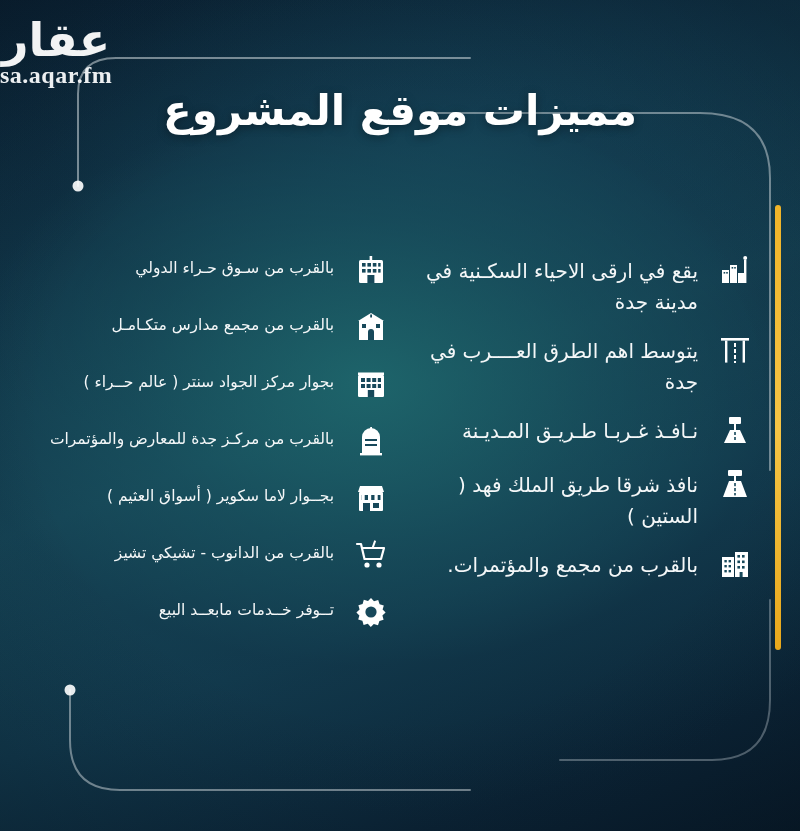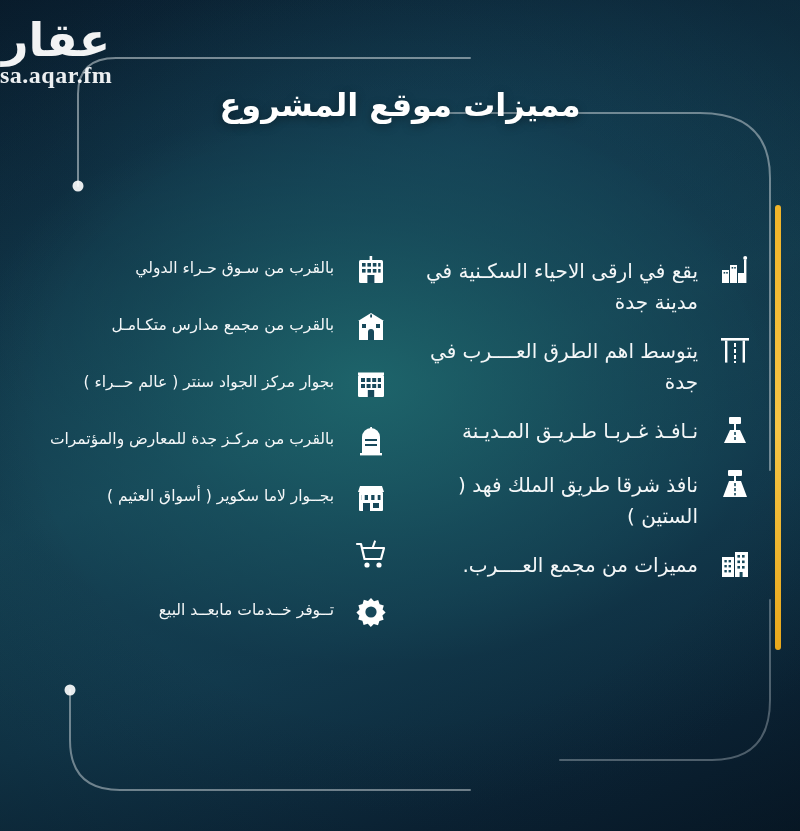--- a/index.html
+++ b/index.html
@@ -77,21 +77,21 @@
   .title-wrap {
     position: absolute;
     top: 86px;
     right: 56px;
     left: 56px;
     text-align: center;
     z-index: 5;
   }
   .title {
     font-family: "DejaVu Sans", sans-serif;
-    font-size: 32px;
+    font-size: 42px;
     font-weight: bold;
     color: #ffffff;
     letter-spacing: 0px;
     text-shadow: 0 2px 10px rgba(0,0,0,0.35);
     display: inline-block;
     padding: 0 6px;
   }
 
   
   .columns {
@@ -267,21 +267,21 @@
             <rect x="9.6" y="22" width="2.4" height="2.4" fill="#17485a"></rect>
             <rect x="18.4" y="7" width="2.6" height="2.6" fill="#17485a"></rect>
             <rect x="23" y="7" width="2.6" height="2.6" fill="#17485a"></rect>
             <rect x="18.4" y="12.5" width="2.6" height="2.6" fill="#17485a"></rect>
             <rect x="23" y="12.5" width="2.6" height="2.6" fill="#17485a"></rect>
             <rect x="18.4" y="18" width="2.6" height="2.6" fill="#17485a"></rect>
             <rect x="23" y="18" width="2.6" height="2.6" fill="#17485a"></rect>
             <rect x="20.6" y="24" width="3" height="5" fill="#17485a"></rect>
           </svg>
         </span>
-        <span class="f-text">مميزات من مجمع العــــرب.</span>
+        <span class="f-text">بالقرب من مجمع والمؤتمرات.</span>
       </div>
 
     </div>
 
     <div class="col col-right">
 
       <div class="feature">
         <span class="f-icon">
           <svg width="32" height="32" viewBox="0 0 32 32" fill="currentColor">
             <rect x="4" y="6" width="24" height="23" rx="1.5"></rect>
@@ -364,20 +364,21 @@
 
       <div class="feature">
         <span class="f-icon">
           <svg width="32" height="32" viewBox="0 0 32 32" fill="currentColor">
             <path d="M2 5 L6 5 L9.5 20 L26 20 L29 9 L7.5 9" stroke="currentColor" stroke-width="2.2" fill="none" stroke-linejoin="round" stroke-linecap="round"></path>
             <circle cx="12" cy="26" r="2.6"></circle>
             <circle cx="24" cy="26" r="2.6"></circle>
             <rect x="18" y="1.5" width="2" height="7" transform="rotate(20 19 5)"></rect>
           </svg>
         </span>
+        <span class="f-text">بالقرب من الدانوب - تشيكي تشيز</span>
       </div>
 
       <div class="feature">
         <span class="f-icon">
           <svg width="32" height="32" viewBox="0 0 32 32" fill="currentColor">
             <path d="M16 2 L19 5.2 L23.2 4 L24.6 8.2 L28.8 9.4 L27.6 13.6 L30.6 16.6 L27.4 19.6 L28.6 23.8 L24.4 25 L23 29.2 L18.8 28 L15.8 31 L12.8 27.8 L8.6 29 L7.4 24.8 L3.2 23.6 L4.4 19.4 L1.4 16.4 L4.6 13.4 L3.4 9.2 L7.6 8 L8.8 3.8 L13 5 Z"></path>
             <circle cx="16" cy="16" r="5.6" fill="#17485a"></circle>
           </svg>
         </span>
         <span class="f-text">تــوفر خــدمات مابعــد البيع</span>

